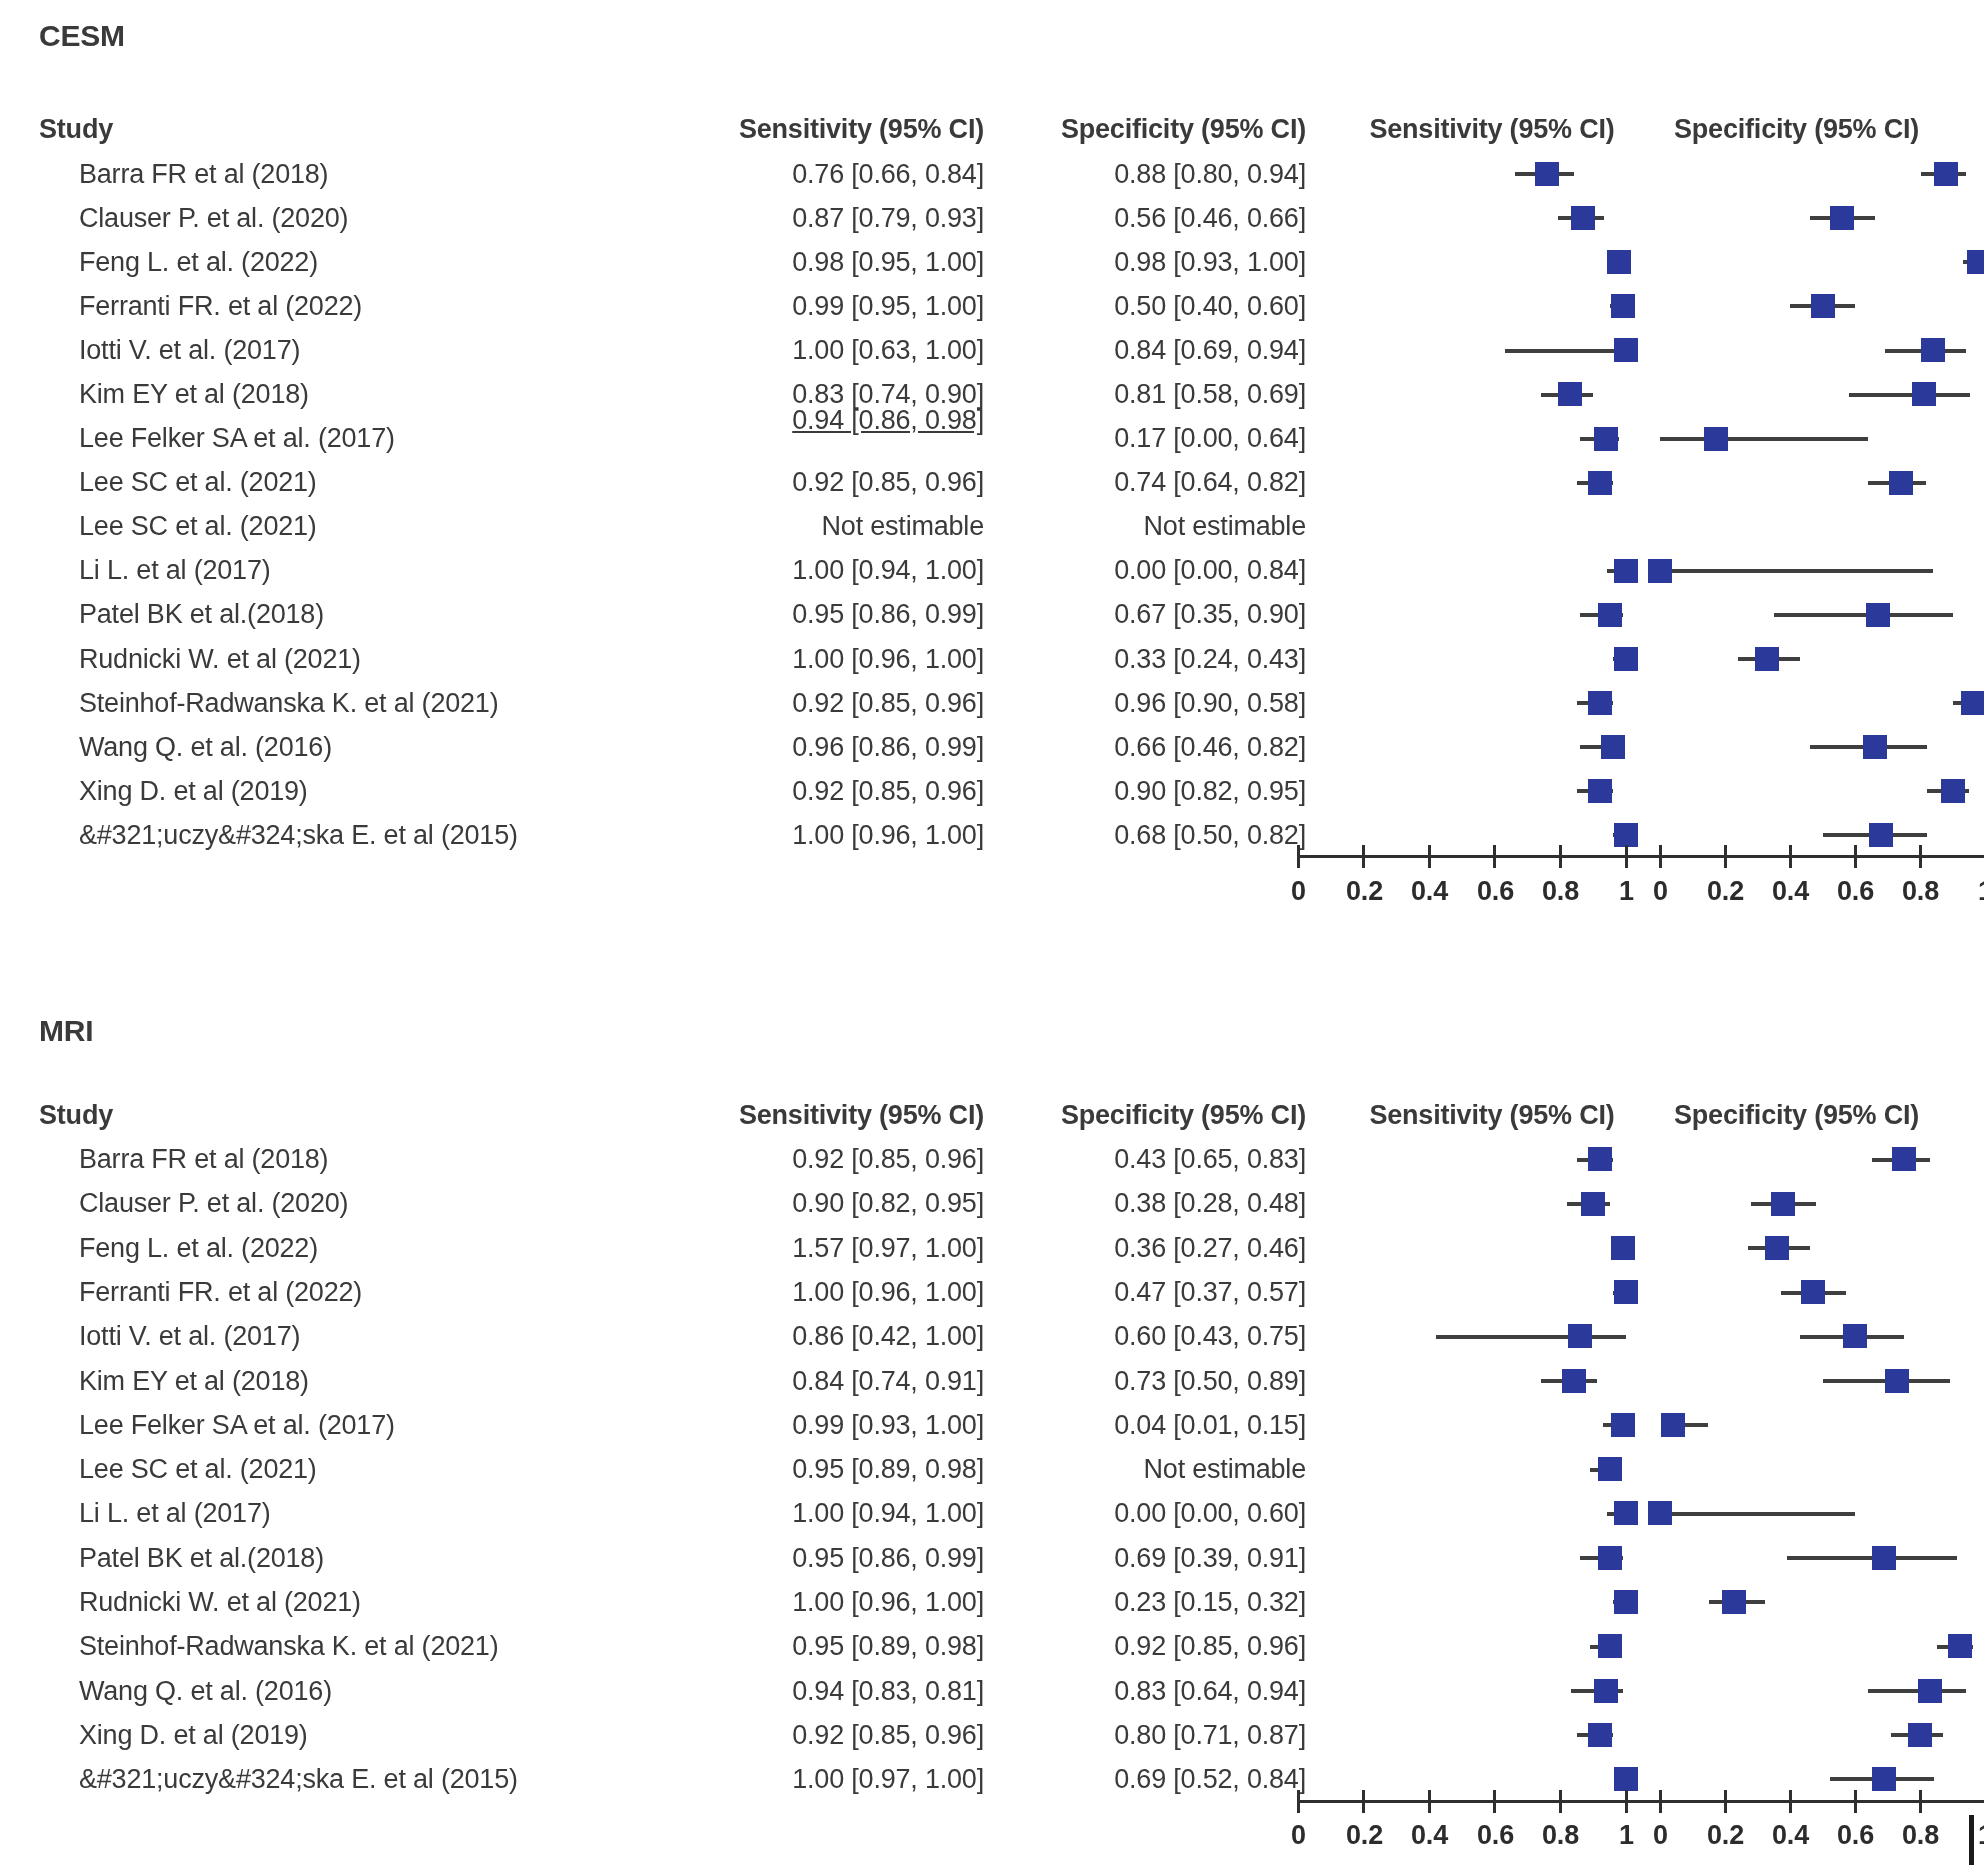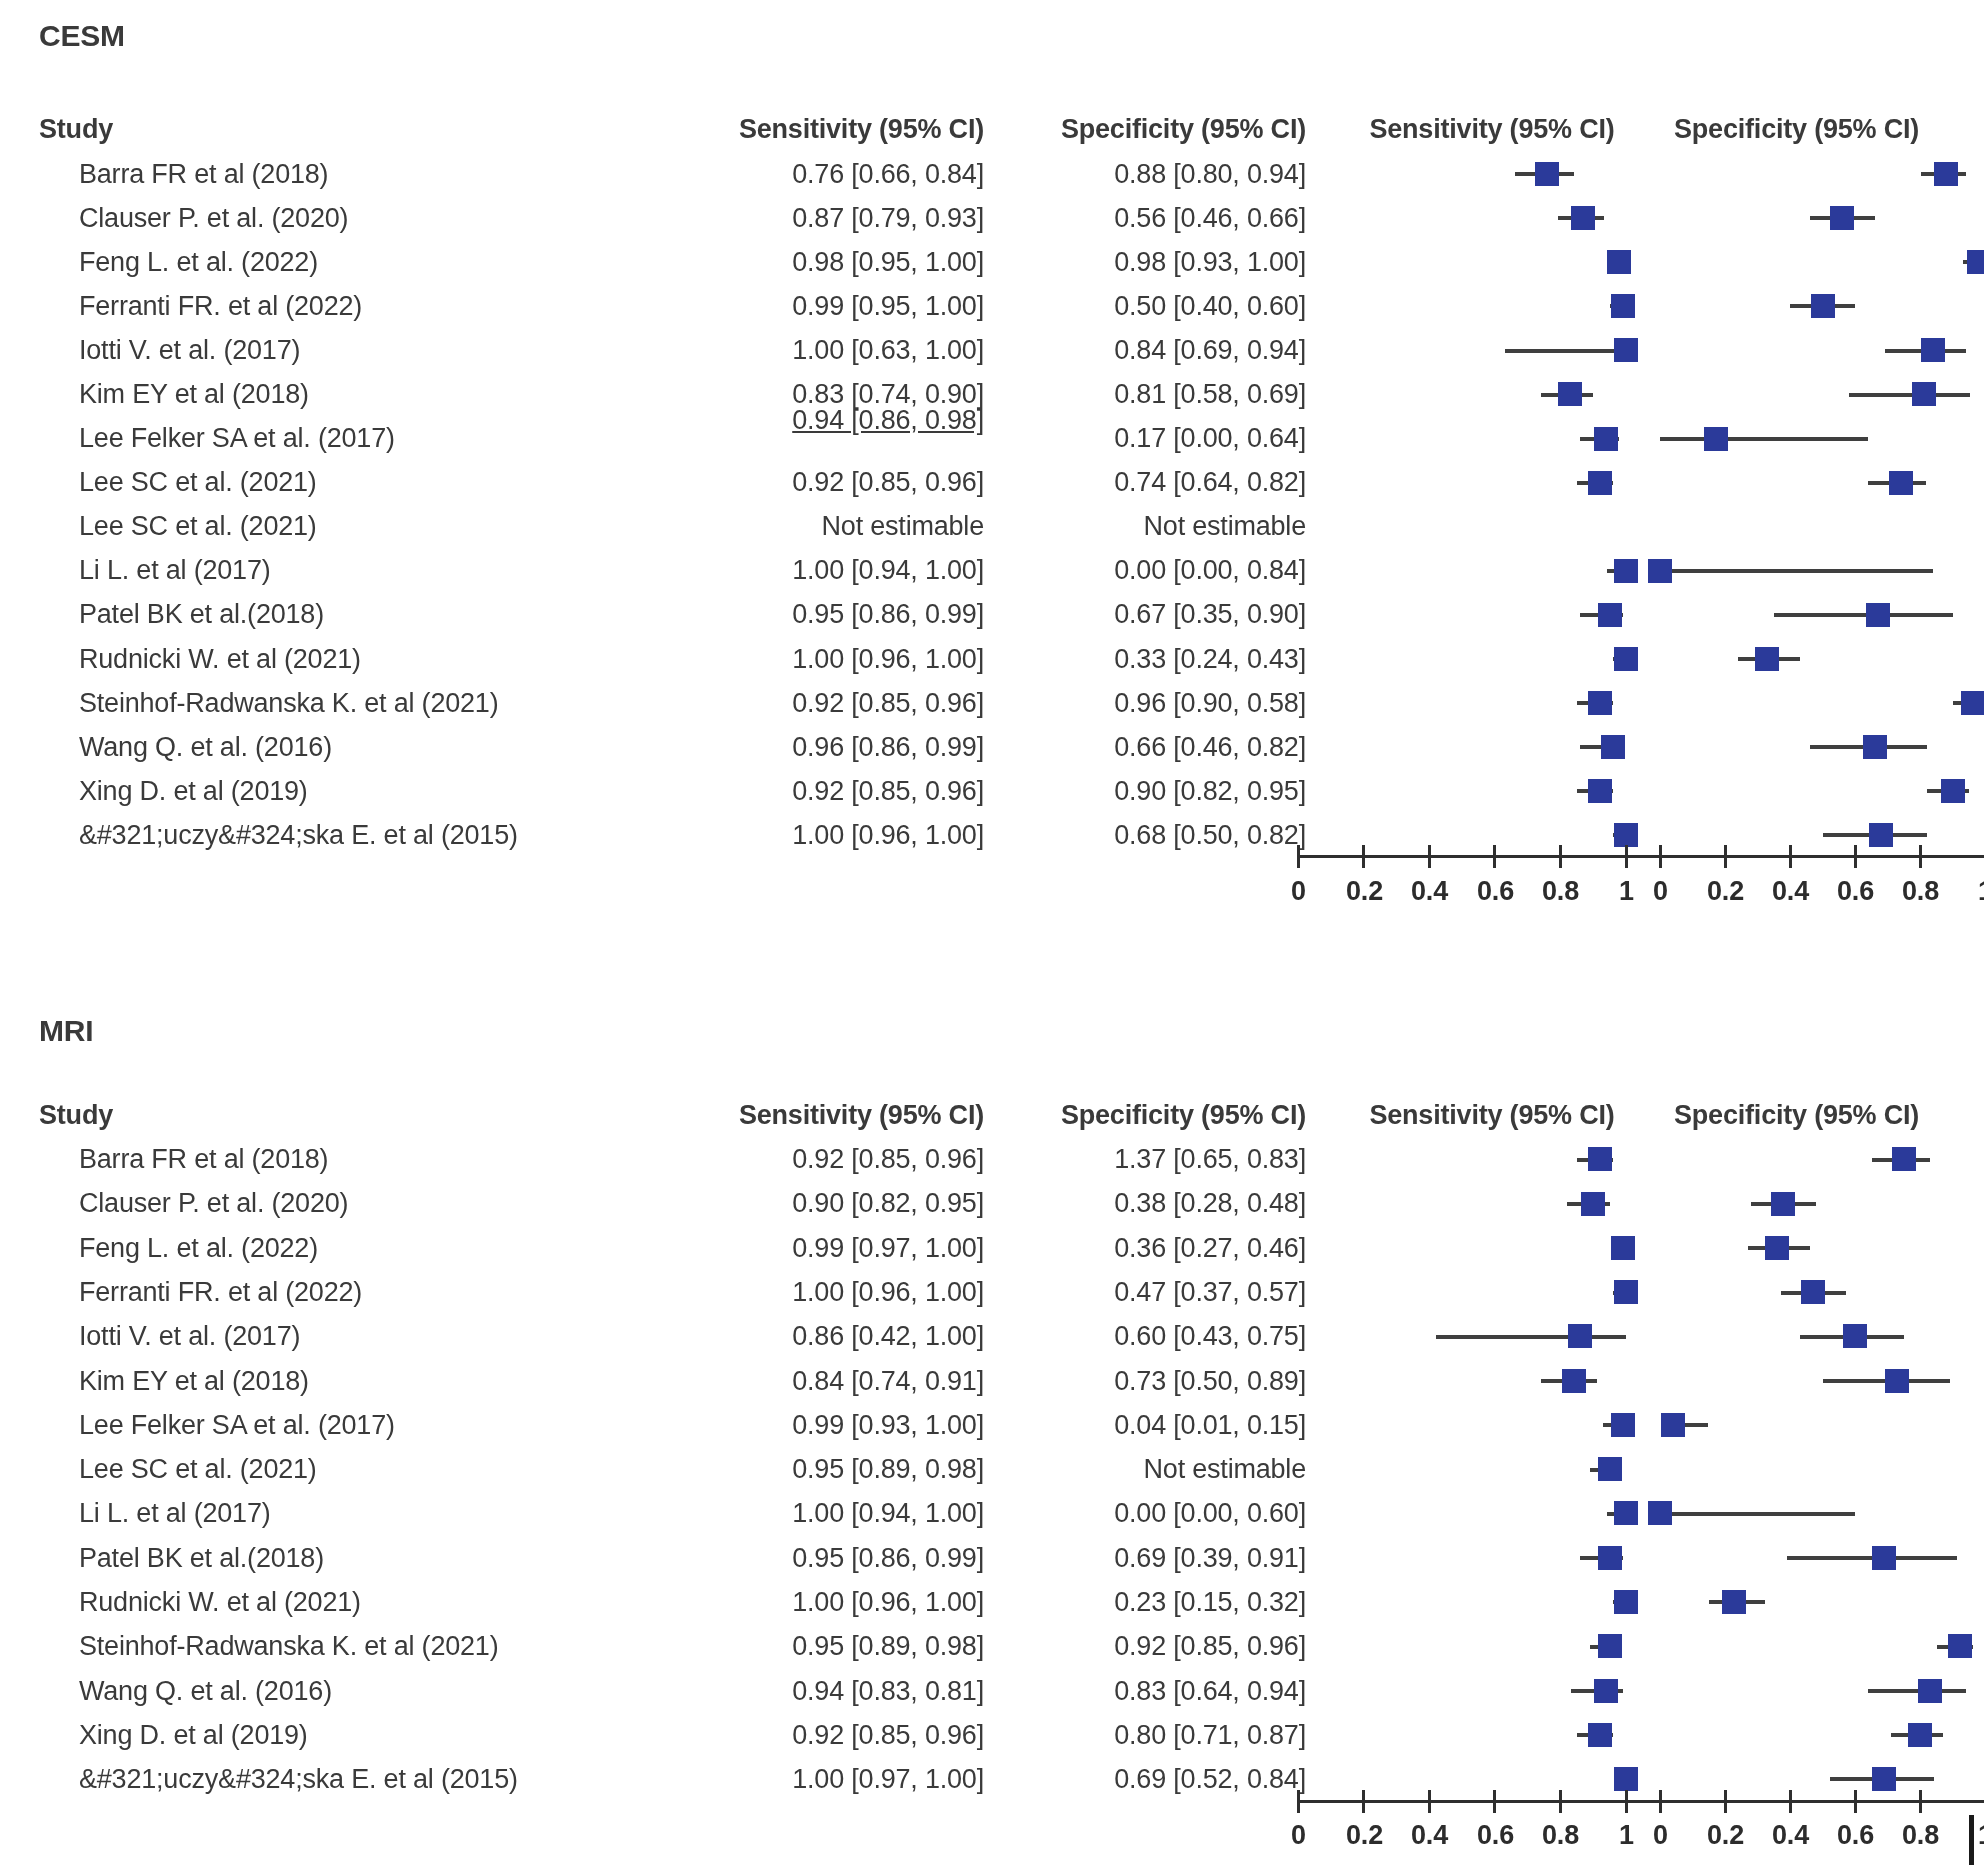--- a/index.html
+++ b/index.html
@@ -242,34 +242,34 @@
   <section>
     <div class="panel-title" style="top:1014px">MRI</div>
     <div class="hdr study" style="top:1099px">Study</div>
     <div class="hdr sens-col" style="top:1099px">Sensitivity (95% CI)</div>
     <div class="hdr spec-col" style="top:1099px">Specificity (95% CI)</div>
     <div class="hdr sens-plot" style="top:1099px">Sensitivity (95% CI)</div>
     <div class="hdr spec-plot" style="top:1099px">Specificity (95% CI)</div>
     <div>
         <div class="rowtxt study" style="left: 39px; top: 1144px; width: 597px;">Barra FR et al (2018)</div>
         <div class="rowtxt val" style="left: 637px; top: 1144px; width: 347px;">0.92 [0.85, 0.96]</div>
-        <div class="rowtxt val" style="left: 1004px; top: 1144px; width: 302px;">1.37 [0.65, 0.83]</div>
+        <div class="rowtxt val" style="left: 1004px; top: 1144px; width: 302px;">0.43 [0.65, 0.83]</div>
         <div class="ci-line" style="left: 1577px; top: 1158px; width: 36px;"></div>
         <div class="marker" style="left: 1588px; top: 1147px;"></div>
         <div class="ci-line" style="left: 1872px; top: 1158px; width: 58px;"></div>
         <div class="marker" style="left: 1892px; top: 1147px;"></div>
         <div class="rowtxt study" style="left: 39px; top: 1188px; width: 597px;">Clauser P. et al. (2020)</div>
         <div class="rowtxt val" style="left: 637px; top: 1188px; width: 347px;">0.90 [0.82, 0.95]</div>
         <div class="rowtxt val" style="left: 1004px; top: 1188px; width: 302px;">0.38 [0.28, 0.48]</div>
         <div class="ci-line" style="left: 1567px; top: 1202px; width: 43px;"></div>
         <div class="marker" style="left: 1581px; top: 1192px;"></div>
         <div class="ci-line" style="left: 1751px; top: 1202px; width: 65px;"></div>
         <div class="marker" style="left: 1771px; top: 1192px;"></div>
         <div class="rowtxt study" style="left: 39px; top: 1233px; width: 597px;">Feng L. et al. (2022)</div>
-        <div class="rowtxt val" style="left: 637px; top: 1233px; width: 347px;">0.99 [0.97, 1.00]</div>
+        <div class="rowtxt val" style="left: 637px; top: 1233px; width: 347px;">1.57 [0.97, 1.00]</div>
         <div class="rowtxt val" style="left: 1004px; top: 1233px; width: 302px;">0.36 [0.27, 0.46]</div>
         <div class="ci-line" style="left: 1617px; top: 1246px; width: 9.5px;"></div>
         <div class="marker" style="left: 1611px; top: 1236px;"></div>
         <div class="ci-line" style="left: 1748px; top: 1246px; width: 62px;"></div>
         <div class="marker" style="left: 1765px; top: 1236px;"></div>
         <div class="rowtxt study" style="left: 39px; top: 1277px; width: 597px;">Ferranti FR. et al (2022)</div>
         <div class="rowtxt val" style="left: 637px; top: 1277px; width: 347px;">1.00 [0.96, 1.00]</div>
         <div class="rowtxt val" style="left: 1004px; top: 1277px; width: 302px;">0.47 [0.37, 0.57]</div>
         <div class="ci-line" style="left: 1613px; top: 1291px; width: 13px;"></div>
         <div class="marker" style="left: 1614px; top: 1280px;"></div>

